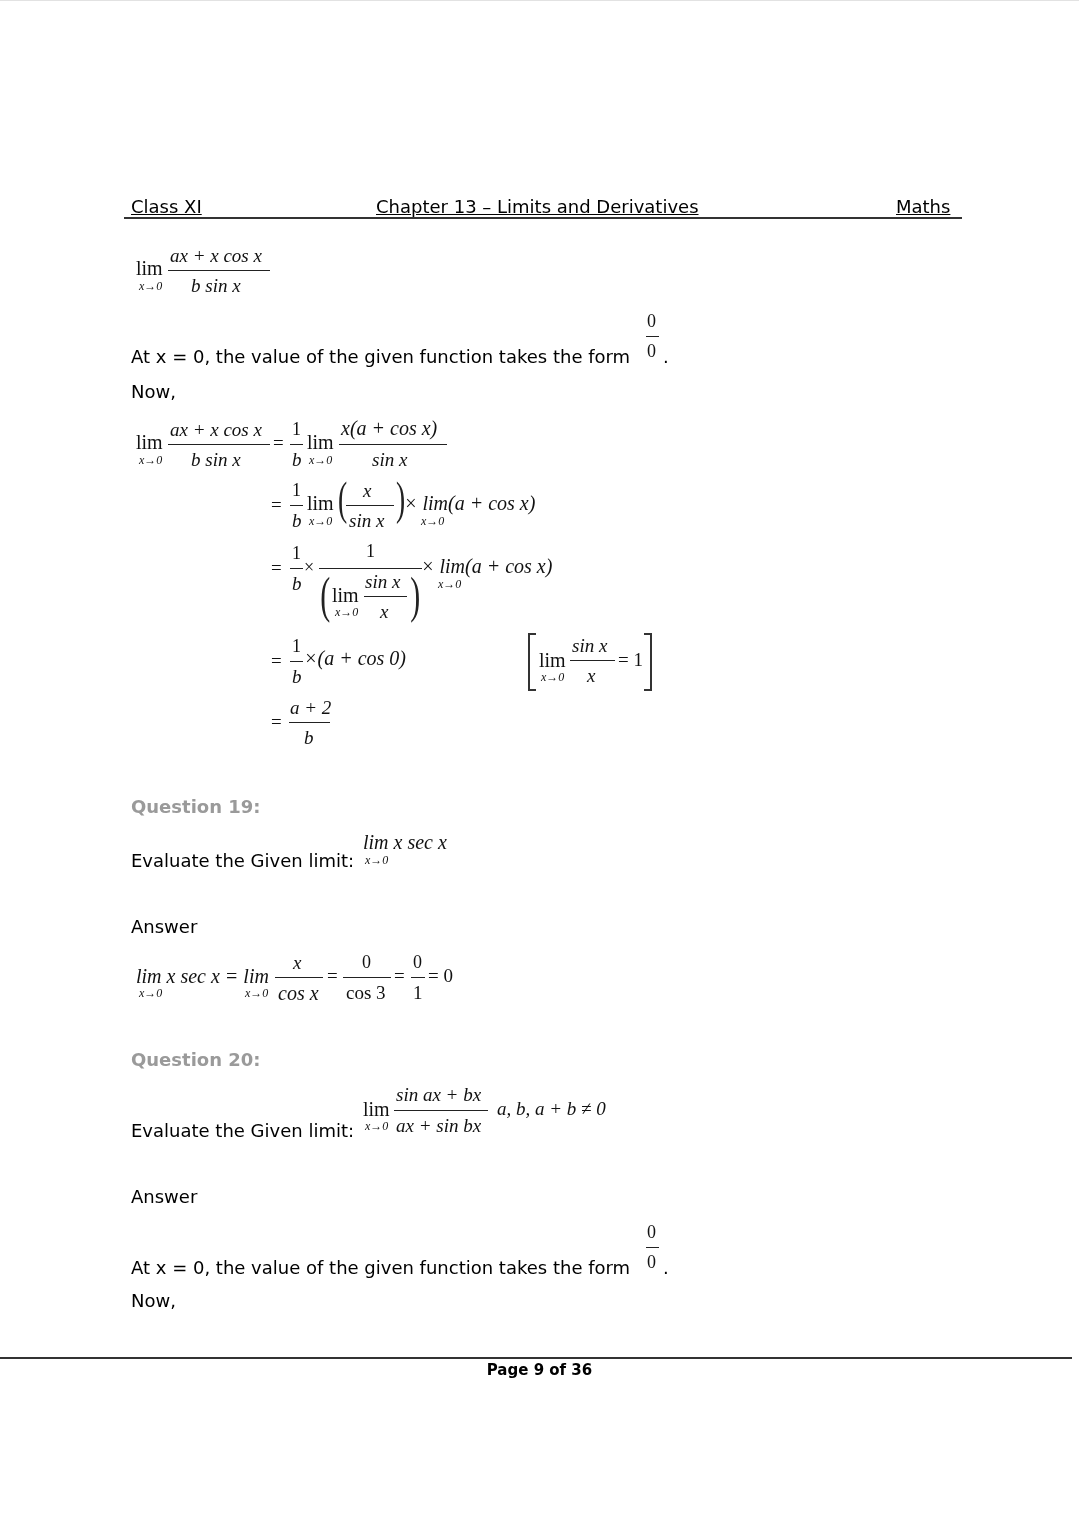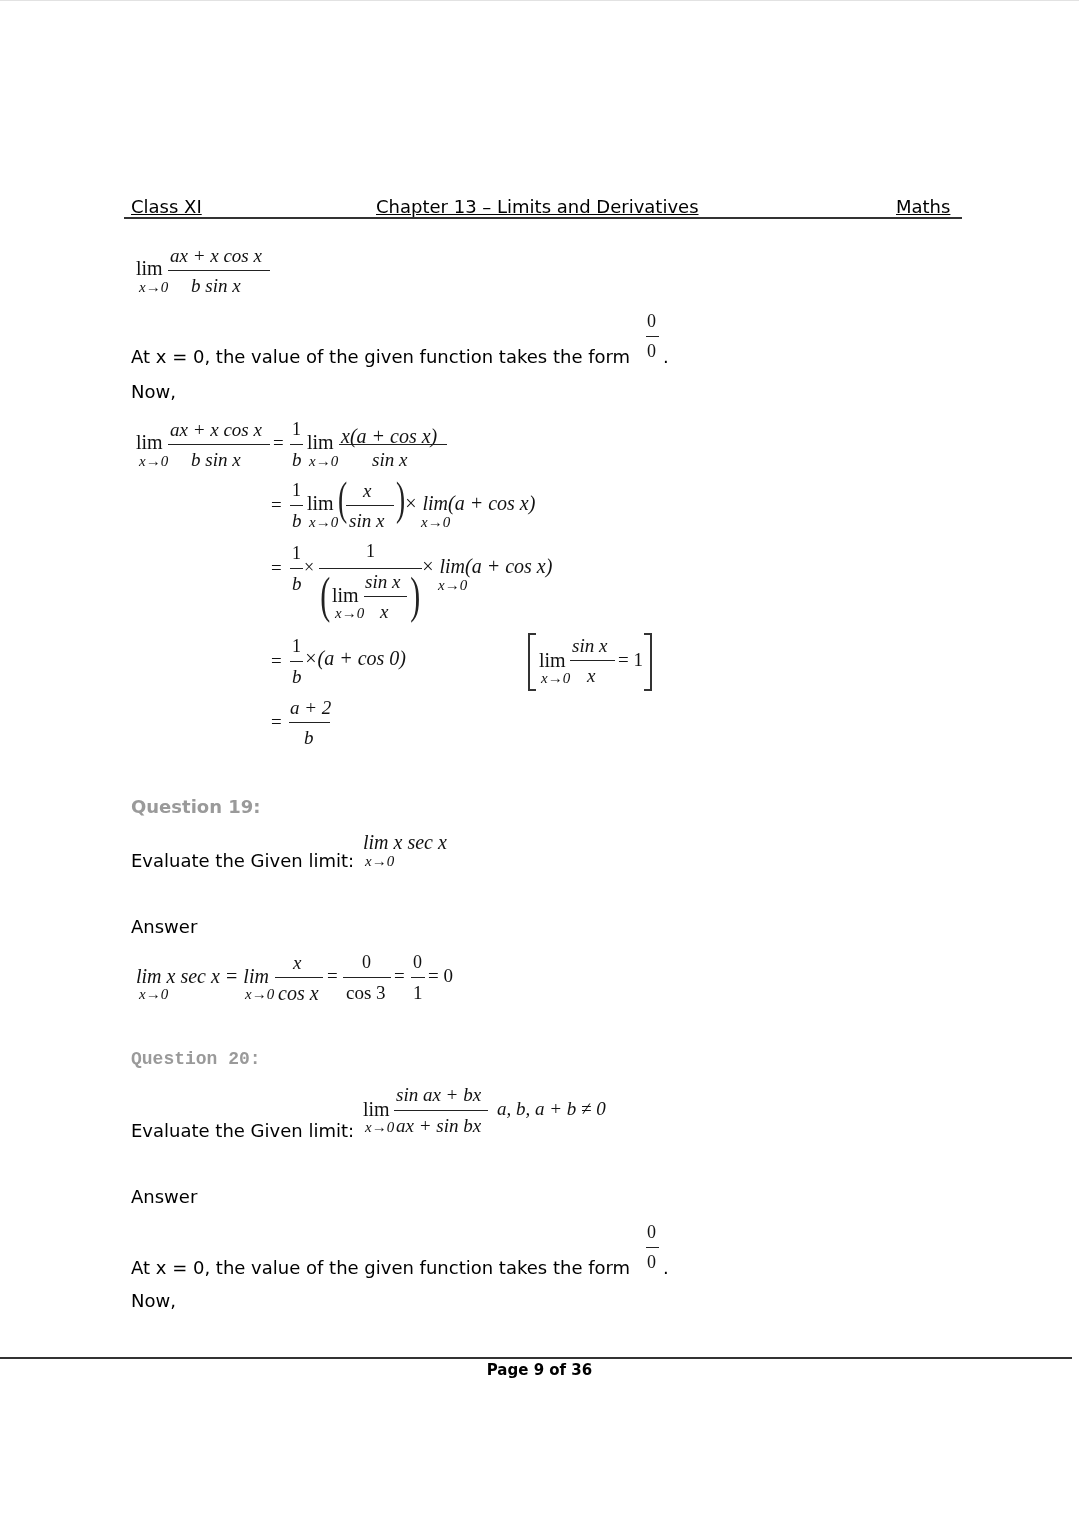--- a/index.html
+++ b/index.html
@@ -5,21 +5,21 @@
   html, body { margin:0; padding:0; background:#ffffff; }
   body { width:1079px; height:1530px; position:relative; overflow:hidden; font-family:"DejaVu Sans", sans-serif; color:#000; }
   .topline { position:absolute; left:0; top:0; width:1079px; height:1px; background:#e2e2e2; }
   .hdr { position:absolute; top:196px; font-size:18px; font-family:"DejaVu Sans", sans-serif;text-decoration:underline; }
   .hdr-rule { position:absolute; left:124px; top:217px; width:838px; height:2px; background:#333; }
   .txt { position:absolute; font-size:18px; font-family:"DejaVu Sans", sans-serif; white-space:nowrap; }
   .q { position:absolute; font-size:18px; font-weight:bold; color:#9a9a9a; font-family:"DejaVu Sans", sans-serif; }
   .m { position:absolute; font-family:"Liberation Serif", serif; white-space:nowrap; color:#111; }
   .mi { font-style:italic; }
   .lim { font-size:20px; }
-  .sub { font-size:15px; font-style:italic; }
+  .sub { font-size:12px; font-style:italic; }
   .frac-bar { position:absolute; height:1px; background:#222; }
   .paren { position:absolute; font-family:"Liberation Serif", serif; color:#222; }
   .footer-rule { position:absolute; left:0; top:1357px; width:1072px; height:2px; background:#333; }
   .footer { position:absolute; top:1361px; left:0; width:1079px; text-align:center; font-size:15px; font-weight:bold; font-family:"DejaVu Sans", sans-serif; }
   .bracket { position:absolute; border:2px solid #333; }
 </style>
 </head>
 <body>
 
 <div class="topline"></div>
@@ -51,21 +51,21 @@
   <span class="m sub" style="left:139px;top:453px;">x→0</span>
   <span class="m mi" style="left:170px;top:419px;font-size:19px;">ax + x cos x</span>
   <div class="frac-bar" style="left:168px;top:444px;width:102px;"></div>
   <span class="m mi" style="left:191px;top:449px;font-size:19px;">b sin x</span>
   <span class="m" style="left:273px;top:432px;font-size:19px;">=</span>
   <span class="m" style="left:292px;top:419px;font-size:18px;">1</span>
   <div class="frac-bar" style="left:290px;top:444px;width:13px;"></div>
   <span class="m mi" style="left:292px;top:449px;font-size:19px;">b</span>
   <span class="m lim" style="left:307px;top:431px;">lim</span>
   <span class="m sub" style="left:309px;top:453px;">x→0</span>
-  <span class="m mi" style="left:341px;top:417px;font-size:20px;margin-top:8px;">x(a + cos x)</span>
+  <span class="m mi" style="left:341px;top:417px;font-size:20px;">x(a + cos x)</span>
   <div class="frac-bar" style="left:339px;top:444px;width:108px;"></div>
   <span class="m mi" style="left:372px;top:449px;font-size:19px;">sin x</span>
 </div>
 
 <div>
   <span class="m" style="left:271px;top:494px;font-size:19px;">=</span>
   <span class="m" style="left:292px;top:480px;font-size:18px;">1</span>
   <div class="frac-bar" style="left:290px;top:505px;width:13px;"></div>
   <span class="m mi" style="left:292px;top:510px;font-size:19px;">b</span>
   <span class="m lim" style="left:307px;top:492px;">lim</span>
@@ -140,21 +140,21 @@
   <span class="m" style="left:362px;top:952px;font-size:18px;">0</span>
   <div class="frac-bar" style="left:343px;top:977px;width:48px;"></div>
   <span class="m" style="left:346px;top:982px;font-size:19px;">cos 3</span>
   <span class="m" style="left:394px;top:965px;font-size:19px;">=</span>
   <span class="m" style="left:413px;top:952px;font-size:18px;">0</span>
   <div class="frac-bar" style="left:411px;top:977px;width:14px;"></div>
   <span class="m" style="left:413px;top:982px;font-size:19px;">1</span>
   <span class="m" style="left:428px;top:965px;font-size:19px;">= 0</span>
 </div>
 
-<div class="q" style="left:131px;top:1049px;font-family:Liberation Mono, monospace;">Question 20:</div>
+<div class="q" style="left:131px;top:1049px;">Question 20:</div>
 <span class="txt" style="left:131px;top:1120px;">Evaluate the Given limit:</span>
 <div>
   <span class="m lim" style="left:363px;top:1098px;">lim</span>
   <span class="m sub" style="left:365px;top:1119px;">x→0</span>
   <span class="m mi" style="left:396px;top:1084px;font-size:19px;">sin ax + bx</span>
   <div class="frac-bar" style="left:394px;top:1110px;width:94px;"></div>
   <span class="m mi" style="left:396px;top:1115px;font-size:19px;">ax + sin bx</span>
   <span class="m mi" style="left:497px;top:1098px;font-size:19px;">a, b, a + b ≠ 0</span>
 </div>
 

